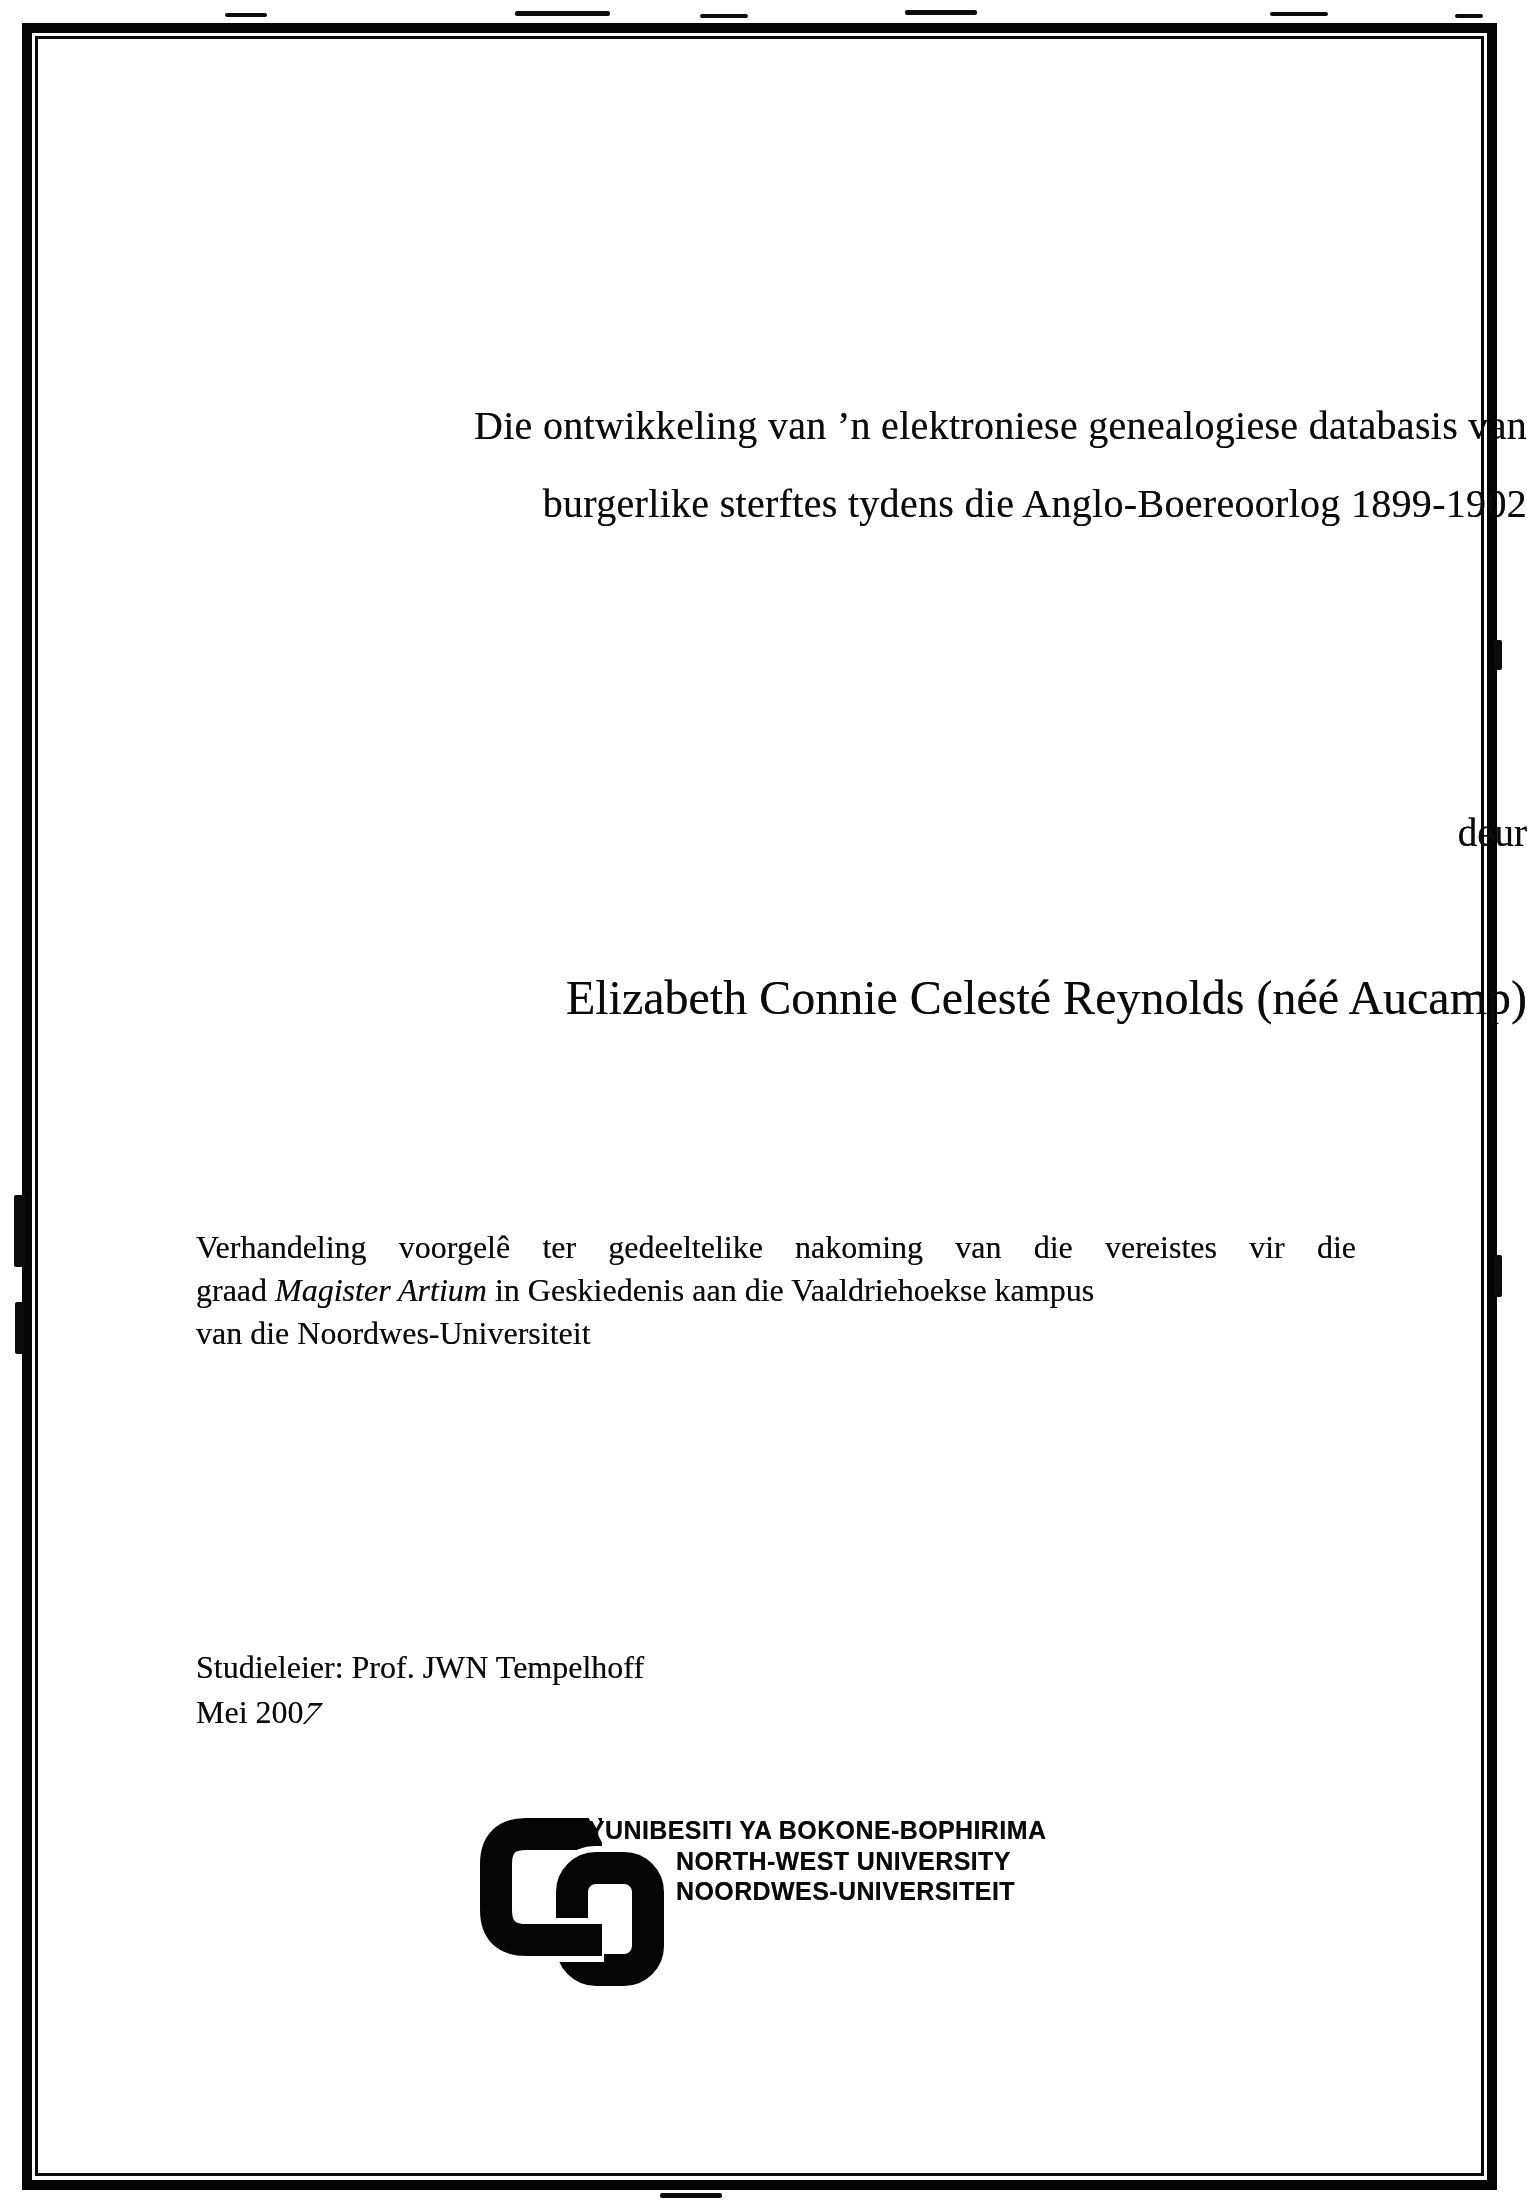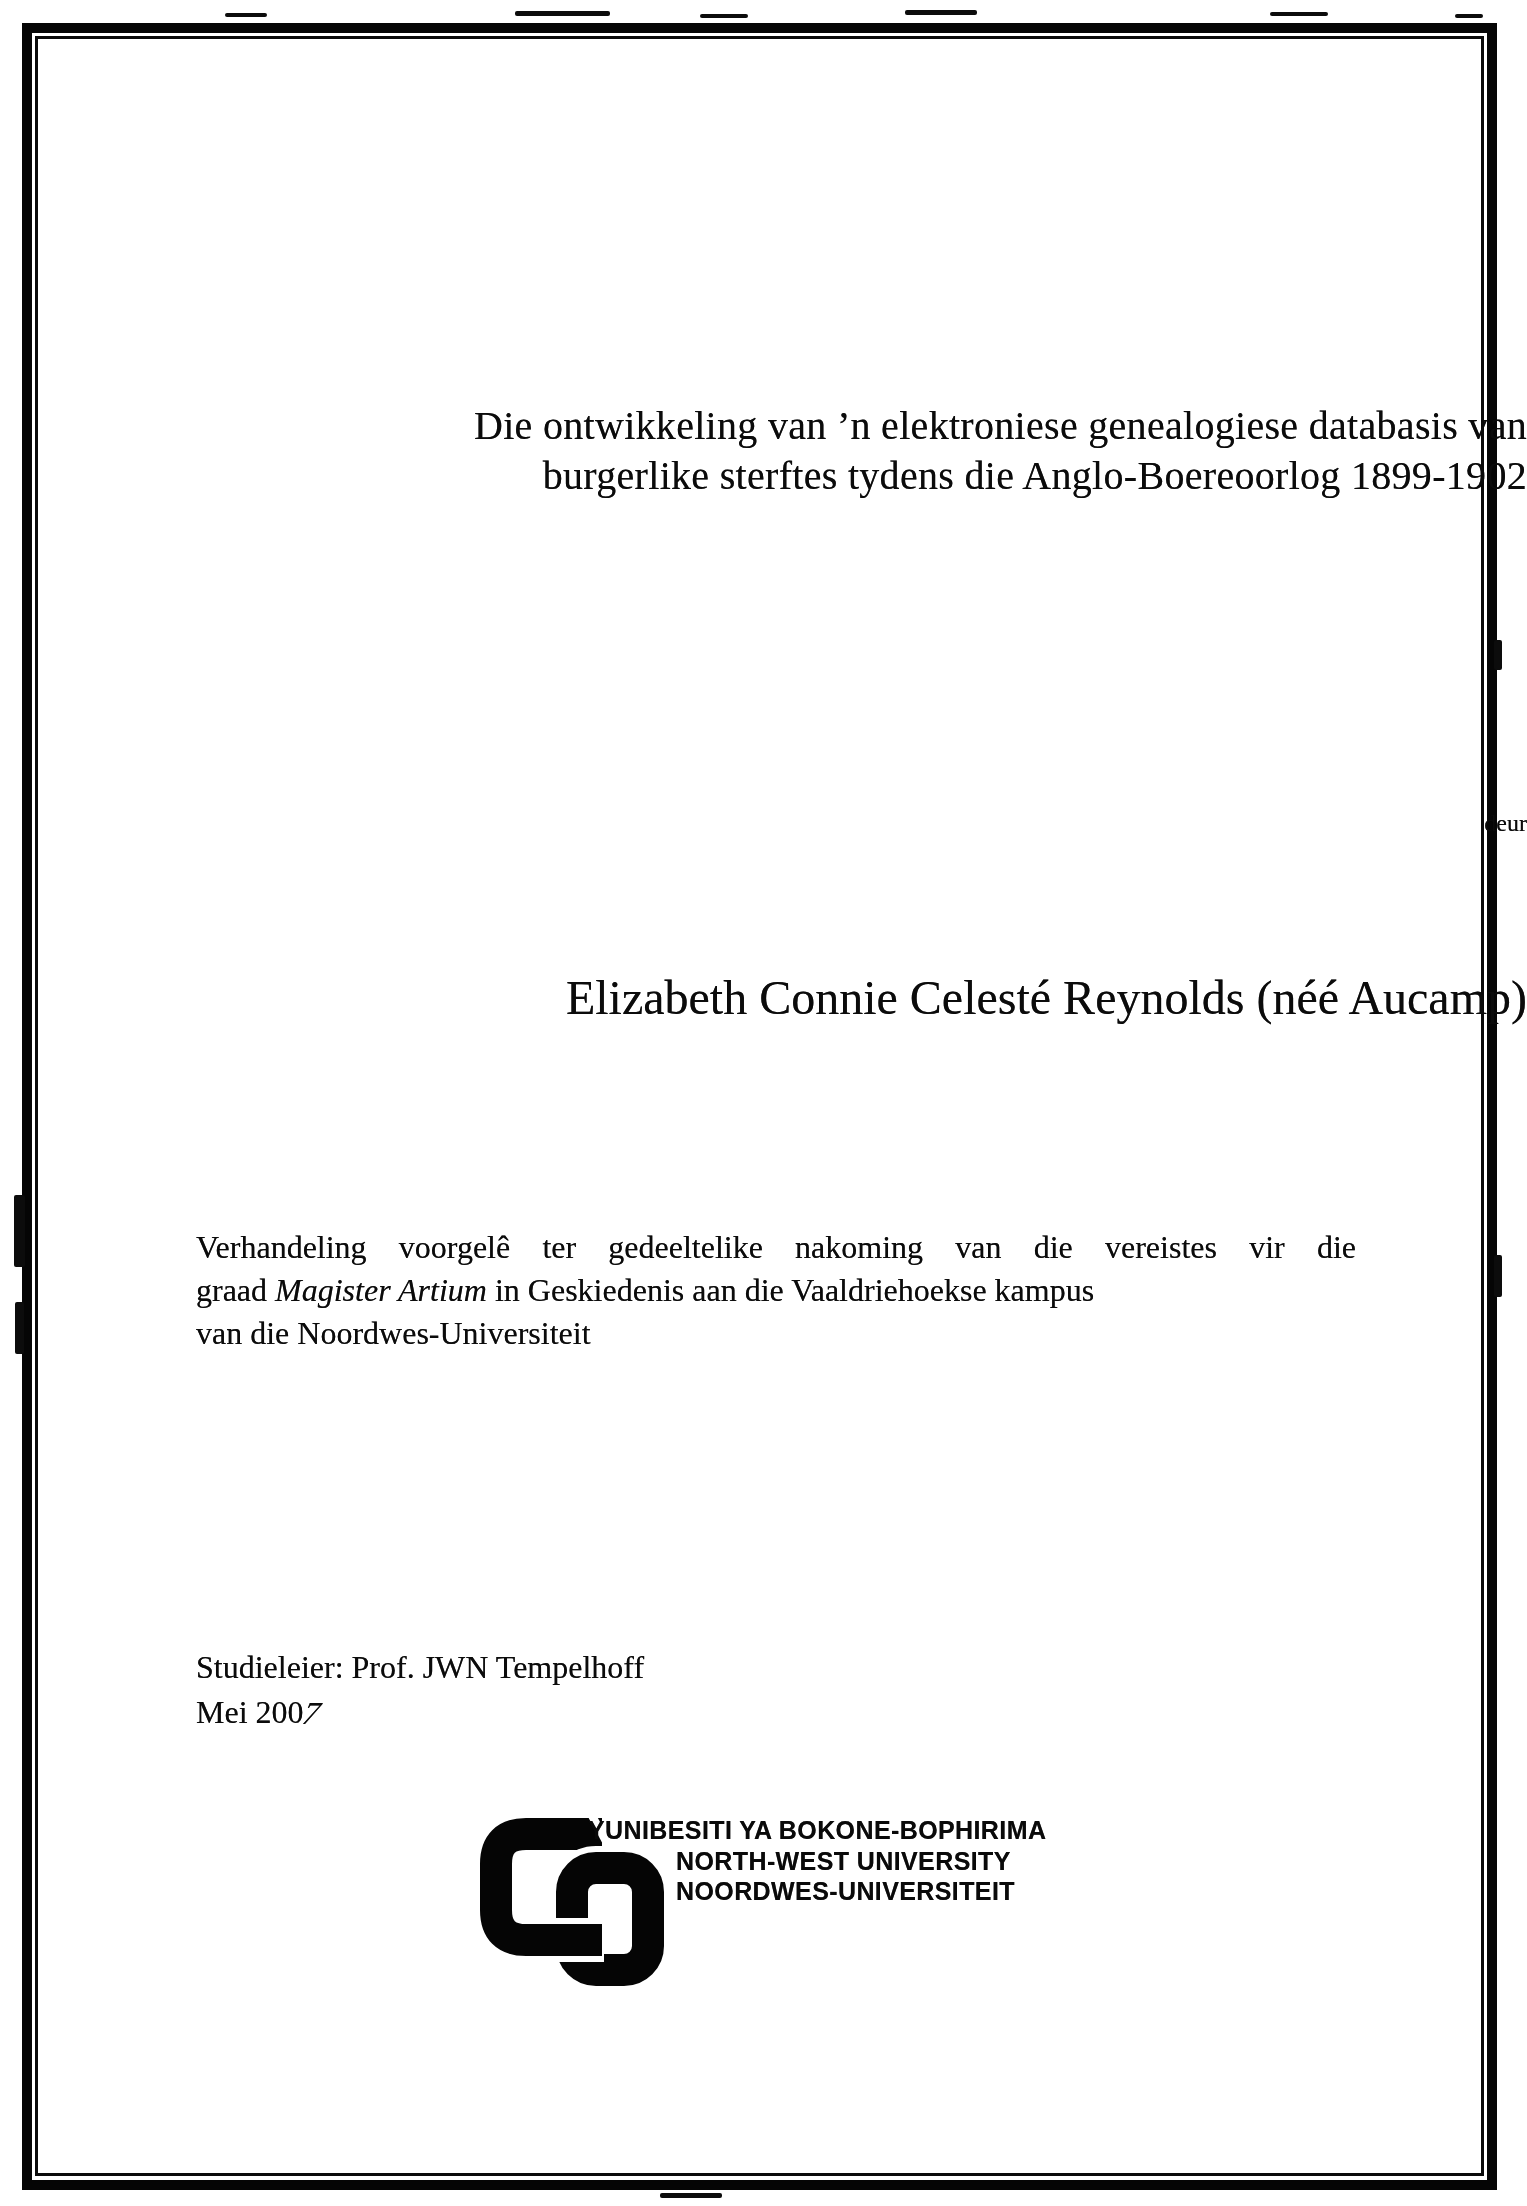--- a/index.html
+++ b/index.html
@@ -16,21 +16,21 @@
     position:absolute;left:22px;top:23px;right:30px;bottom:16px;
     border:10px solid #050505;
   }
   .frame-inner{
     position:absolute;left:35px;top:36px;right:43px;bottom:30px;
     border:3px solid #0a0a0a;
   }
   .txt{position:absolute;text-shadow:0 0 0.6px rgba(0,0,0,0.65);}
   .center{left:0;width:1527px;text-align:right;}
   .title-line{font-size:40px;letter-spacing:0.3px;}
-  .byline{font-size:24px;}
+  .byline{font-size:39px;}
   .author{font-size:48px;}
   .decl{left:196px;width:1160px;font-size:32px;line-height:43px;font-family:Liberation Serif, serif;}
   .decl-l1{text-align:justify;text-align-last:justify;}
   .decl i{font-style:italic;}
   .superv{left:196px;width:900px;font-size:32px;line-height:45px;}
   .date-digit{display:inline-block;transform:skewX(-22deg) translateY(1px);}
   
   .logo{position:absolute;left:470px;top:1808px;width:860px;height:185px;}
   .logo-mark{position:absolute;left:0;top:0;width:200px;height:180px;}
   .logo-text{
@@ -72,21 +72,21 @@
   <div class="artifact a4"></div>
   <div class="artifact a5"></div>
   <div class="artifact a6"></div>
   <div class="artifact a7"></div>
   <div class="artifact a8"></div>
   <div class="artifact a9"></div>
   <div class="artifact a10"></div>
   <div class="artifact a11"></div>
 
   <div class="txt center title-line" style="top:402px;">Die ontwikkeling van ’n elektroniese genealogiese databasis van</div>
-  <div class="txt center title-line" style="top:452px;">burgerlike sterftes tydens die Anglo-Boereoorlog 1899-1902</div>
+  <div class="txt center title-line" style="top:480px;">burgerlike sterftes tydens die Anglo-Boereoorlog 1899-1902</div>
 
   <div class="txt center byline" style="top:810px;">deur</div>
 
   <div class="txt center author" style="top:970px;">Elizabeth Connie Celesté Reynolds (néé Aucamp)</div>
 
   <div class="txt decl" style="top:1226px;">
     <div class="decl-l1">Verhandeling voorgelê ter gedeeltelike nakoming van die vereistes vir die</div>
     <div><span>graad </span><i>Magister Artium</i><span> in Geskiedenis aan die Vaaldriehoekse kampus</span></div>
     <div>van die Noordwes-Universiteit</div>
   </div>

